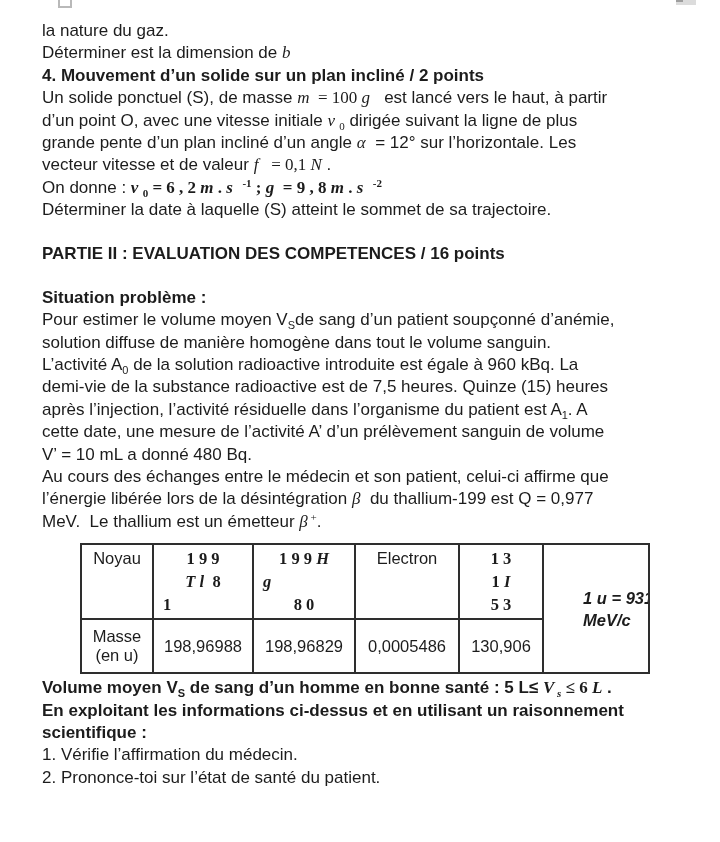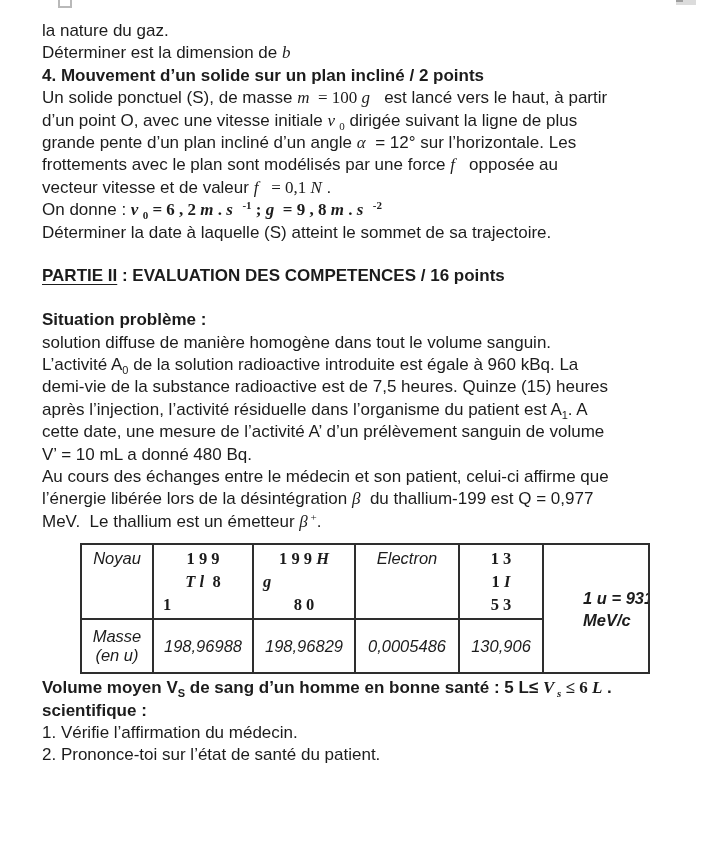--- a/index.html
+++ b/index.html
@@ -31,28 +31,28 @@
     font-size:17px;
     line-height:22.4px;
     height:22.4px;
   }
   .line.bold{font-weight:700;}
   .line.gap{height:21.5px;}
 
   
   .seg{white-space:pre;}
   .b{font-weight:400;}
-  .u{text-decoration:underline;text-underline-offset:3px;}
+  .u{text-underline-offset:3px;}
   .m{font-family:"Liberation Serif",serif;font-style:italic;}
   .mu{font-family:"Liberation Serif",serif;}
   .mb{font-family:"Liberation Serif",serif;font-style:italic;font-weight:700;}
   .mbu{font-family:"Liberation Serif",serif;font-weight:700;}
   .sub{font-size:11px;position:relative;top:4px;line-height:0;}
   .sup{font-size:11px;position:relative;top:-6px;line-height:0;}
-  .i{font-style:italic;}
+  .i{}
   .bi{font-weight:700;font-style:italic;margin-left:30px;}
   .n{font-family:"Liberation Serif",serif;font-weight:700;}
   .ni{font-family:"Liberation Serif",serif;font-weight:700;font-style:italic;}
 
   
   .doc-table{
     border-collapse:collapse;
     table-layout:fixed;
     width:568px;
     margin:10px 0 3px 38px;
@@ -82,28 +82,28 @@
 <div class="handle" id="handle-right"></div>
 
 <div id="doc">
   <div id="doc-top">
       <div class="line"><span class="seg">la nature du gaz.</span></div>
       <div class="line"><span class="seg">Déterminer est la dimension de </span><span class="seg m">b</span></div>
       <div class="line bold"><span class="seg">4. Mouvement d’un solide sur un plan incliné / 2 points</span></div>
       <div class="line"><span class="seg">Un solide ponctuel (S), de masse </span><span class="seg m">m</span><span class="seg mu">  = 100 </span><span class="seg m">g</span><span class="seg">   est lancé vers le haut, à partir</span></div>
       <div class="line"><span class="seg">d’un point O, avec une vitesse initiale </span><span class="seg m">v </span><span class="seg mu sub">0</span><span class="seg"> dirigée suivant la ligne de plus</span></div>
       <div class="line"><span class="seg">grande pente d’un plan incliné d’un angle </span><span class="seg m">α</span><span class="seg">  = 12° sur l’horizontale. Les</span></div>
-      <div class="line"><span class="seg">frottements avec le plan sont modélisés par une force </span><span class="seg m">f</span><span class="seg">   opposée au</span></div>
       <div class="line"><span class="seg">vecteur vitesse et de valeur </span><span class="seg m">f</span><span class="seg mu">   = 0,1 </span><span class="seg m">N</span><span class="seg"> .</span></div>
       <div class="line"><span class="seg b">On donne : </span><span class="seg mb">v </span><span class="seg mbu sub">0</span><span class="seg mbu"> = 6 , 2 </span><span class="seg mb">m</span><span class="seg mbu"> . </span><span class="seg mb">s</span><span class="seg">  </span><span class="seg mbu sup">-1</span><span class="seg mbu"> ; </span><span class="seg mb">g</span><span class="seg mbu">  = 9 , 8 </span><span class="seg mb">m</span><span class="seg mbu"> . </span><span class="seg mb">s</span><span class="seg">  </span><span class="seg mbu sup">-2</span></div>
       <div class="line"><span class="seg">Déterminer la date à laquelle (S) atteint le sommet de sa trajectoire.</span></div>
       <div class="line gap">&nbsp;</div>
       <div class="line bold"><span class="seg u">PARTIE II</span><span class="seg"> : EVALUATION DES COMPETENCES / 16 points</span></div>
       <div class="line gap">&nbsp;</div>
       <div class="line bold"><span class="seg">Situation problème :</span></div>
+      <div class="line"><span class="seg">Pour estimer le volume moyen V</span><span class="seg sub">S</span><span class="seg">de sang d’un patient soupçonné d’anémie,</span></div>
       <div class="line"><span class="seg">solution diffuse de manière homogène dans tout le volume sanguin.</span></div>
       <div class="line"><span class="seg">L’activité A</span><span class="seg sub">0</span><span class="seg"> de la solution radioactive introduite est égale à 960 kBq. La</span></div>
       <div class="line"><span class="seg">demi-vie de la substance radioactive est de 7,5 heures. Quinze (15) heures</span></div>
       <div class="line"><span class="seg">après l’injection, l’activité résiduelle dans l’organisme du patient est A</span><span class="seg sub">1</span><span class="seg">. A</span></div>
       <div class="line"><span class="seg">cette date, une mesure de l’activité A’ d’un prélèvement sanguin de volume</span></div>
       <div class="line"><span class="seg">V’ = 10 mL a donné 480 Bq.</span></div>
       <div class="line"><span class="seg">Au cours des échanges entre le médecin et son patient, celui-ci affirme que</span></div>
       <div class="line"><span class="seg">l’énergie libérée lors de la désintégration </span><span class="seg m">β</span><span class="seg">  du thallium-199 est Q = 0,977</span></div>
       <div class="line"><span class="seg">MeV.  Le thallium est un émetteur </span><span class="seg m">β</span><span class="seg mu sup"> +</span><span class="seg">.</span></div>
     </div>
@@ -161,17 +161,18 @@
           </td>
           <td>
             <div class="cline"><span class="seg i">130,906</span></div>
           </td>
         </tr>
       </tbody>
   </table>
 
   <div id="doc-bottom">
       <div class="line bold"><span class="seg">Volume moyen V</span><span class="seg sub">S</span><span class="seg"> de sang d’un homme en bonne santé : 5 L≤ </span><span class="seg mb">V</span><span class="seg mb sub"> s</span><span class="seg mbu"> ≤ 6 </span><span class="seg mb">L</span><span class="seg"> .</span></div>
+      <div class="line bold"><span class="seg">En exploitant les informations ci-dessus et en utilisant un raisonnement</span></div>
       <div class="line bold"><span class="seg">scientifique :</span></div>
       <div class="line"><span class="seg">1. Vérifie l’affirmation du médecin.</span></div>
       <div class="line"><span class="seg">2. Prononce-toi sur l’état de santé du patient.</span></div>
     </div>
 </div>
 
 </body></html>

